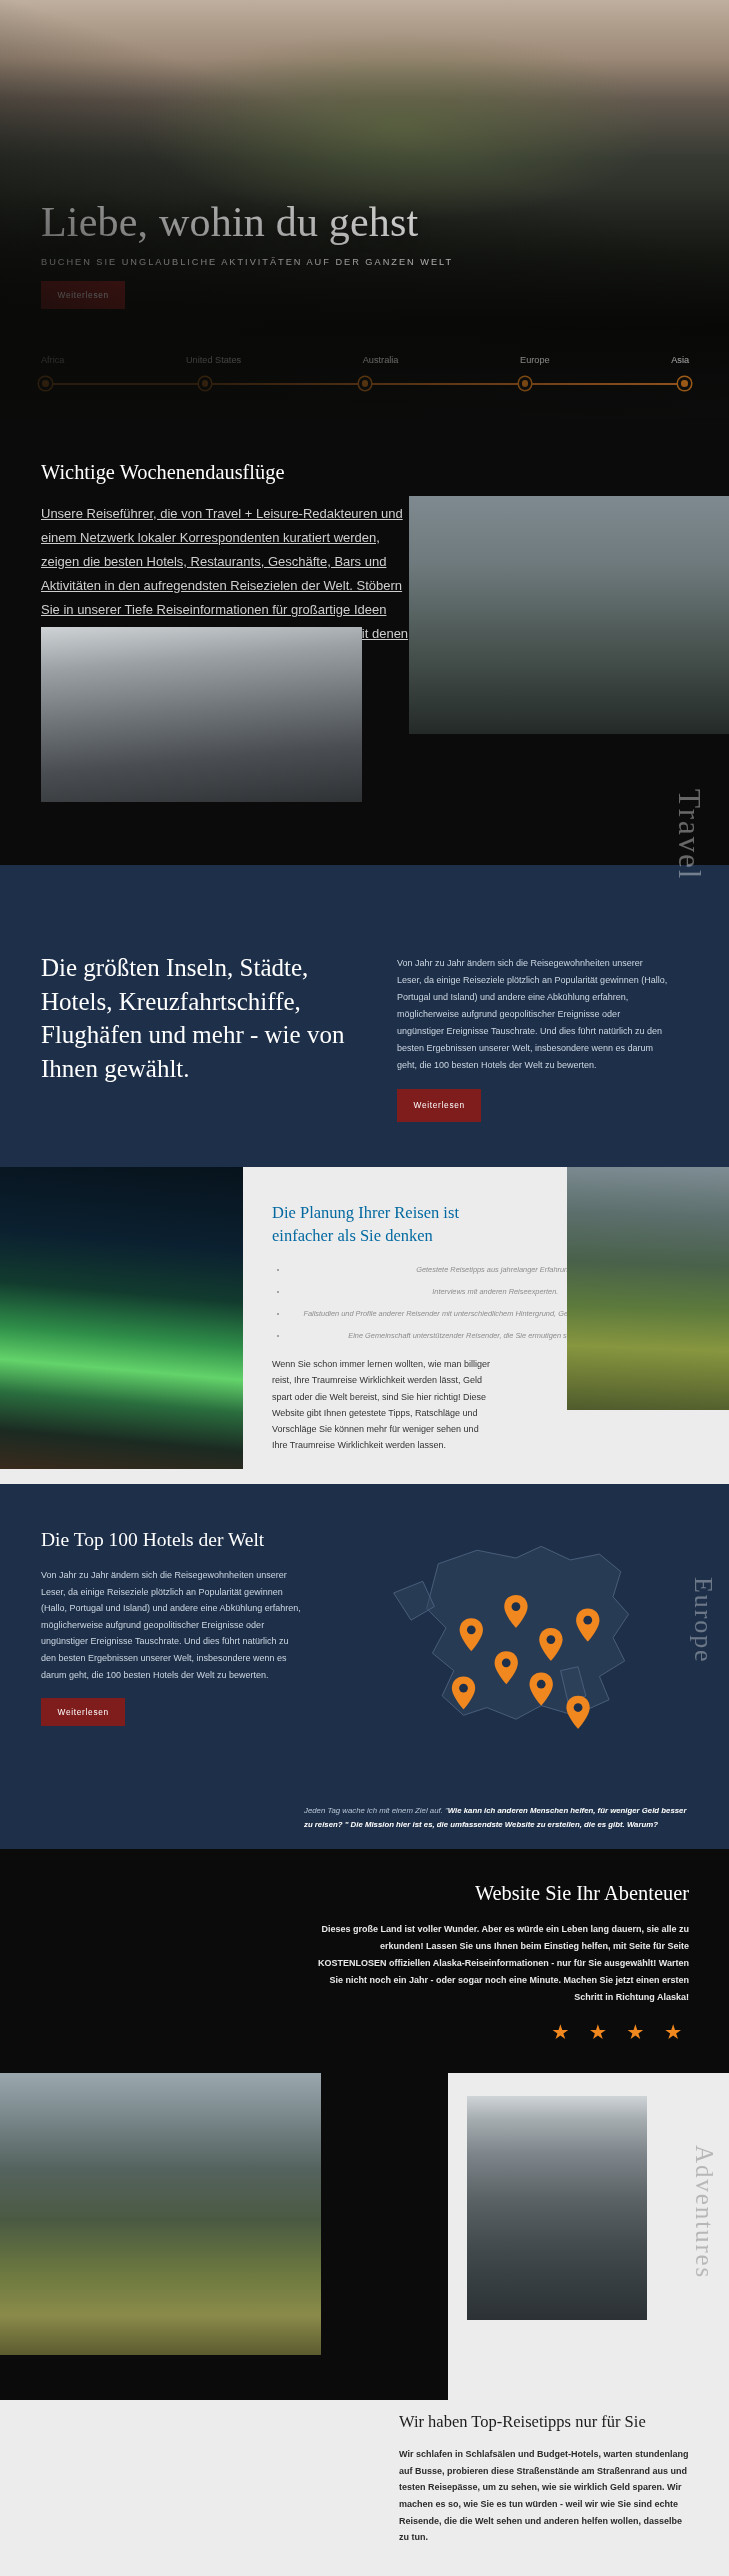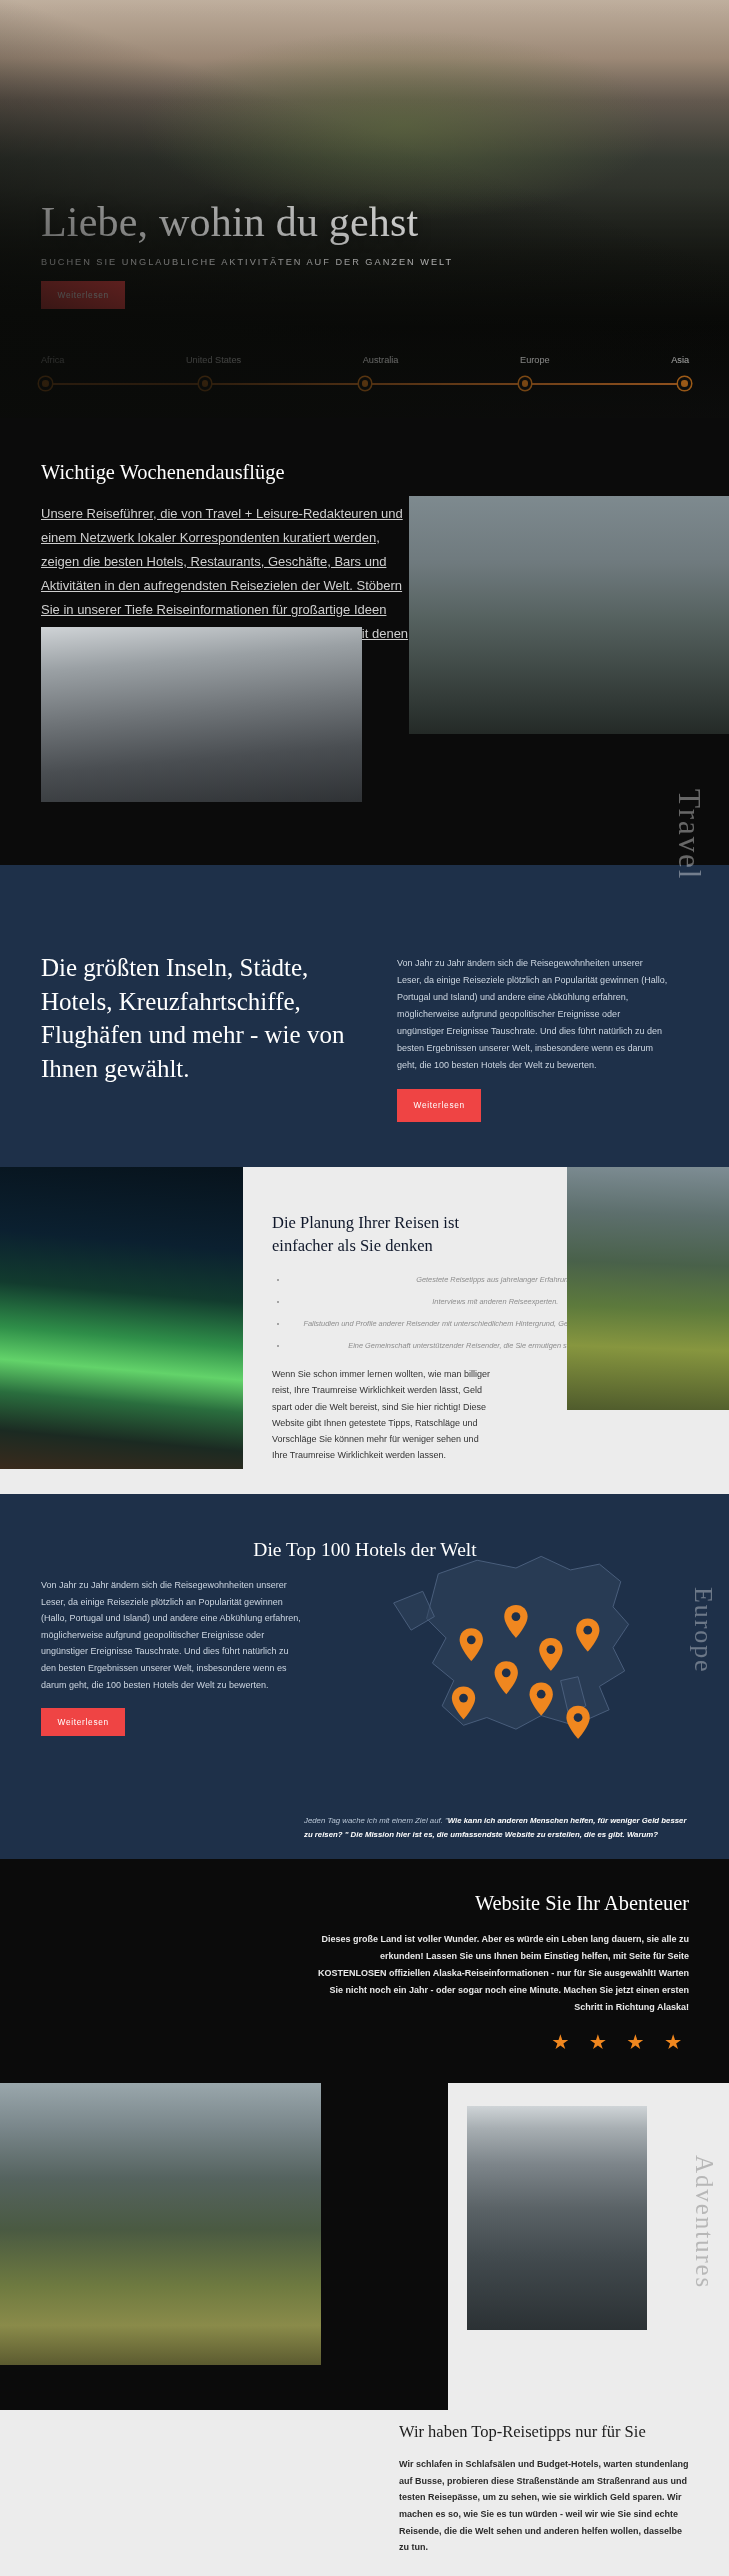--- a/index.html
+++ b/index.html
@@ -76,21 +76,21 @@
   }
 
   
   #hero { position:relative; width:730px; height:418px; }
   .hero-shade { position:absolute; inset:0;
     background:linear-gradient(180deg, rgba(0,0,0,.05) 0%, rgba(0,0,0,.12) 45%, rgba(0,0,0,.72) 78%, #0d0d0d 100%); }
   .hero-inner { position:absolute; left:41px; bottom:109px; }
   .hero-title { font-size:42px; line-height:1.05; font-weight:400; letter-spacing:0.2px;
     text-shadow:0 1.9px 13.6px rgba(0,0,0,.55); }
   .hero-sub { margin-top:12.6px; font-size:9.2px; letter-spacing:2px; font-weight:400; color:#efefef; }
-  .btn { display:inline-block; background:#ef4444; color:#fff; font-size:8.3px;
+  .btn { display:inline-block; background:#7f1d1d; color:#fff; font-size:8.3px;
     letter-spacing:0.7px; padding:8.8px 16.5px; margin-top:14.6px; }
 
   
   .dest { position:absolute; left:0; right:0; bottom:27px; padding:0 39px; }
   .dest-labels { display:flex; justify-content:space-between; font-size:9.2px; color:#e9e9e9; padding:0 1.9px; }
   .dest-line { position:relative; height:13.6px; margin-top:12.6px; }
   .dest-line .rail { position:absolute; left:6.8px; right:6.8px; top:5.8px; height:1.5px; background:#e07b2a; }
   .dots { position:relative; display:flex; justify-content:space-between; }
   .dot { width:12.6px; height:12.6px; border-radius:50%; background:#f0871f;
     border:3.4px solid #0e0e0e; box-shadow:0 0 0 1.5px #f0871f; }
@@ -117,29 +117,29 @@
   #islands h2 { font-size:25px; line-height:1.35; width:321px; }
   #islands .col-r { width:272px; font-size:9px; line-height:1.9; color:#cdd6e1; padding-top:3.9px; }
   .vlabel { position:absolute; writing-mode:vertical-rl; font-family:"Liberation Serif", serif;
     color:rgba(255,255,255,.38); letter-spacing:1.9px; }
   .vlabel.travel { right:23px; top:-76px; font-size:31px; }
 
   
   #planning { display:flex; }
   #planning .pl-aurora { width:243px; height:302px; flex:none; }
   #planning .pl-body { flex:1; padding:35px 27px 31px 29px; }
-  #planning h2 { font-size:16.5px; line-height:1.35; color:#0f172a; width:224px;margin-top:10px; }
+  #planning h2 { font-size:16.5px; line-height:1.35; color:#0369a1; width:224px; }
   #planning ul { margin:17.5px 0 0 15.6px; }
   #planning li { font-size:7.4px; font-style:italic; color:#8d8d8d; line-height:1.75; margin-bottom:8.8px;text-align:center; }
   #planning .pl-text { margin-top:13.6px; font-size:9px; line-height:1.8; color:#333; width:220px; }
   .pl-meadow { position:absolute; right:0; top:0; width:163px; height:243px; }
 
   
   #hotels { padding:45px 41px 53px; position:relative; }
-  #hotels h2 { font-size:19.5px; margin-bottom:15.6px;text-align:center; }
+  #hotels h2 { font-size:19.5px; margin-bottom:15.6px; }
   #hotels p { width:263px; font-size:9px; line-height:1.85; color:#cdd6e1; }
   .map-wrap { position:absolute; right:39px; top:41px; width:321px; height:233px; }
   .map-svg { width:100%; height:100%; }
   .vlabel.europe { right:11.7px; top:93px; font-size:26px; color:rgba(255,255,255,.35); }
 
   
   #quote { padding:25px 41px 16px; background:#1e3049; }
   #quote .q { margin-left:263px; width:389px; font-size:7.8px; line-height:1.9; font-style:italic; color:#b9c6d6; }
   #quote .q b { color:#fff; }
 

